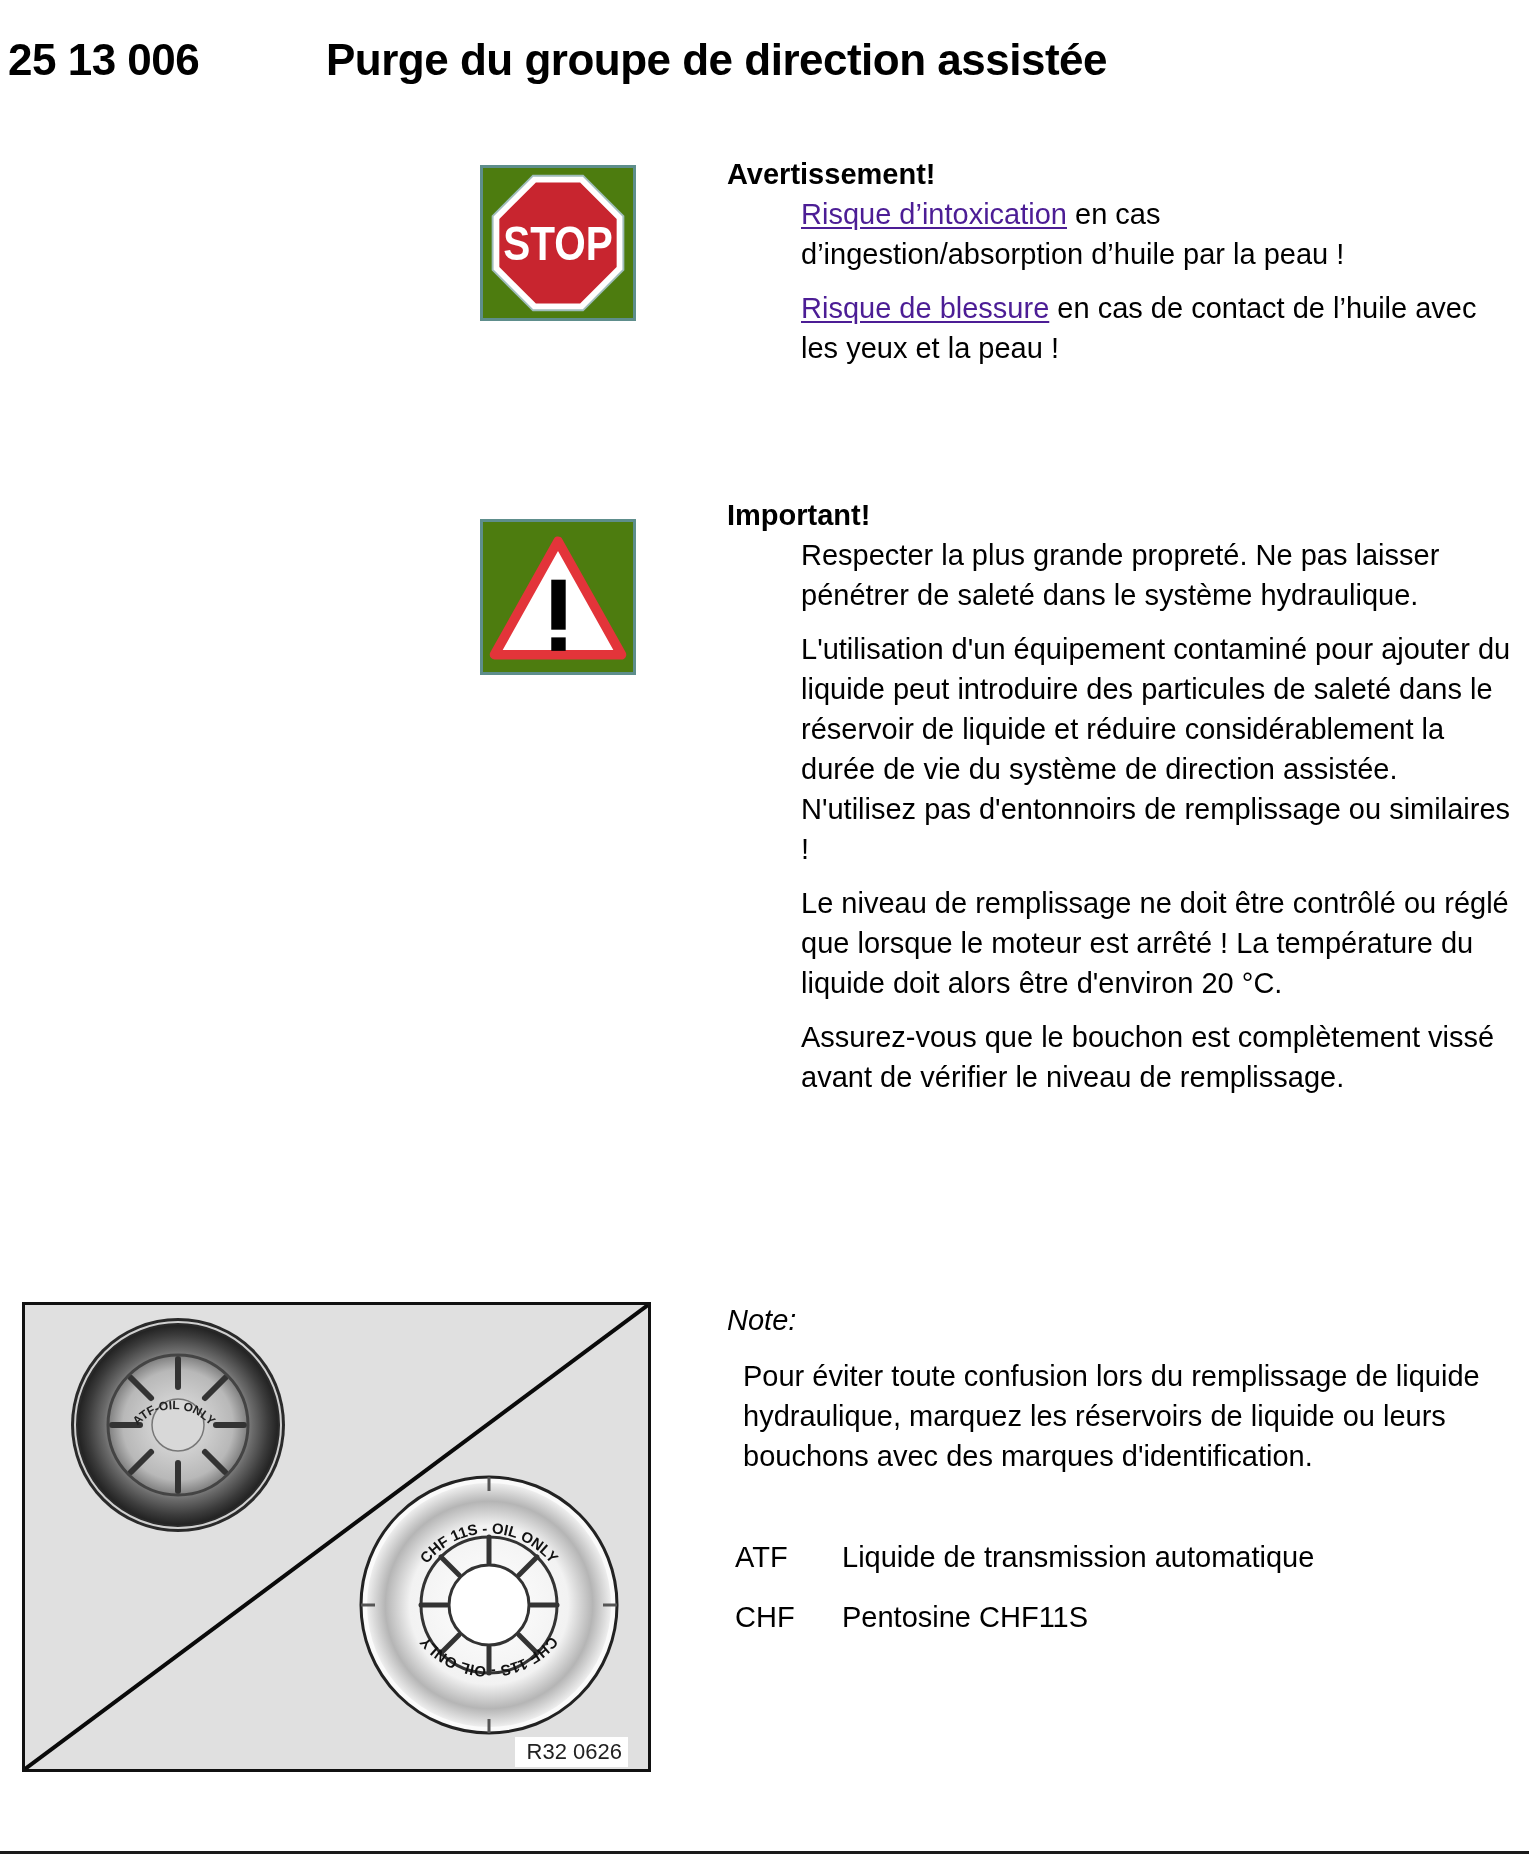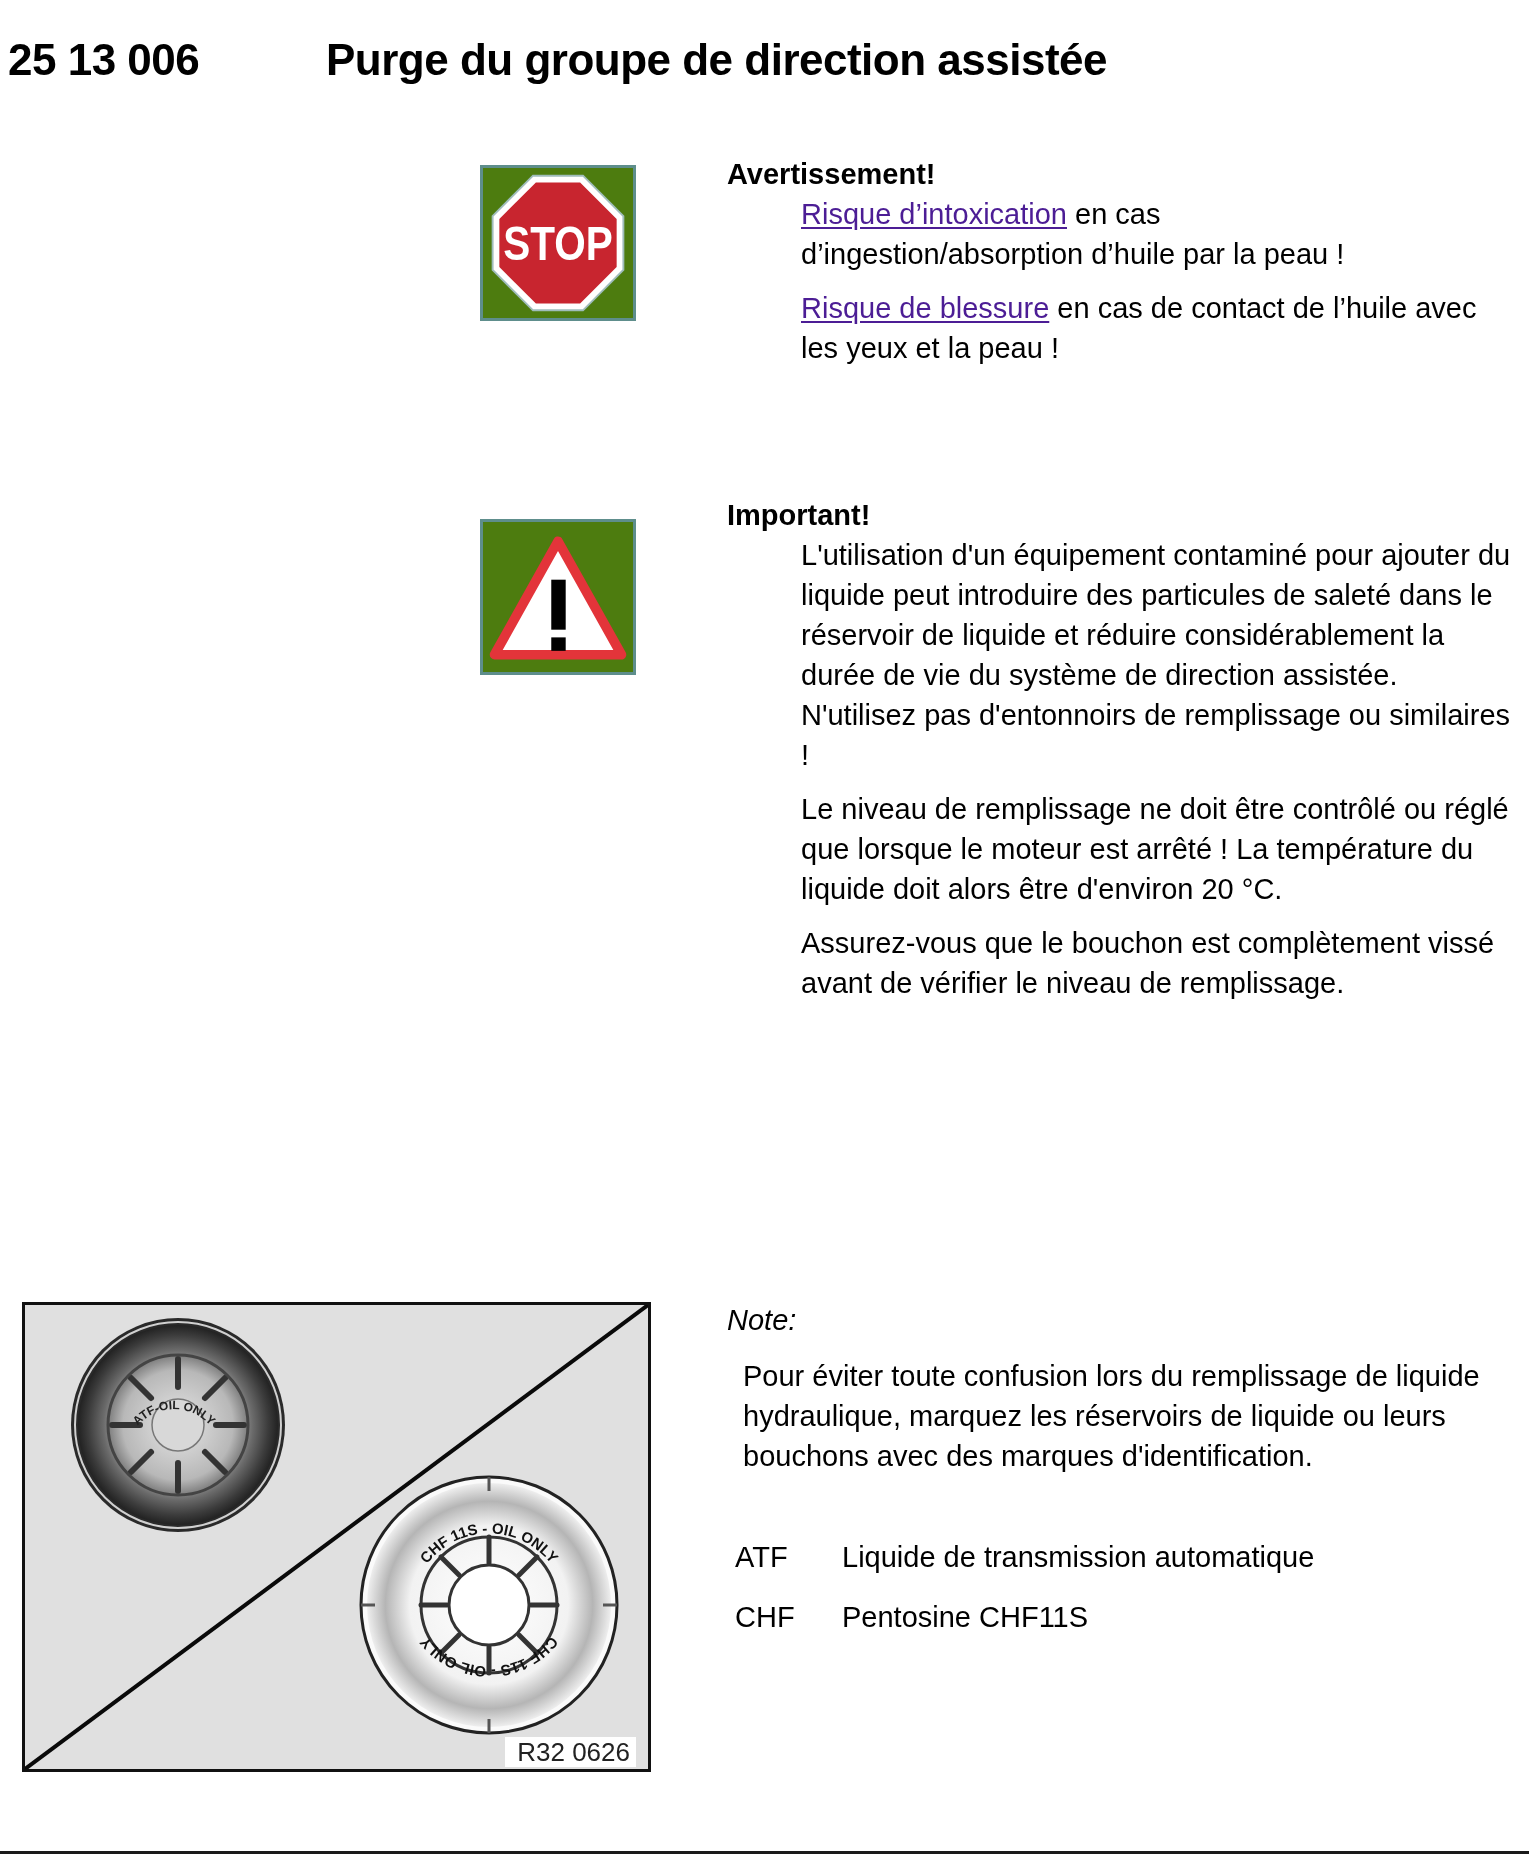--- a/index.html
+++ b/index.html
@@ -30,22 +30,22 @@
   .legend { position: absolute; left: 735px; top: 1537px; font-size: 29px; line-height: 40px; }
   .legend-row { display: flex; height: 40px; margin-bottom: 20px; }
   .legend-abbr { width: 107px; }
 
   .figure {
     position: absolute; left: 22px; top: 1302px; width: 629px; height: 470px;
     border: 3px solid #111; box-sizing: border-box; background: #e0e0e0; overflow: hidden;
   }
   .figure svg { position: absolute; left: 0; top: 0; }
   .fig-ref {
-    position: absolute; right: 12px; bottom: 2px; background: #fff;
-    font-size: 26px; line-height: 30px; padding: 0 6px 0 12px; color: #222;
+    position: absolute; right: 20px; bottom: 2px; background: #fff;
+    font-size: 22px; line-height: 30px; padding: 0 6px 0 12px; color: #222;
   }
 
   .bottom-rule { position: absolute; left: 0; top: 1851px; width: 1529px; height: 3px; background: #1a1a1a; }
 </style>
 </head>
 <body>
 
 <div class="abs hdr hdr-code">25 13 006</div>
 <div class="abs hdr hdr-title">Purge du groupe de direction assistée</div>
 
@@ -70,20 +70,21 @@
 <div class="iconbox" style="left:480px; top:519px;">
   <svg viewBox="0 0 156 156">
     <polygon points="78,20 144,138 12,138" fill="#fff" stroke="#e3343a" stroke-width="10" stroke-linejoin="round"></polygon>
     <rect x="71" y="60" width="15" height="52" fill="#000"></rect>
     <rect x="71" y="120" width="15" height="14" fill="#000"></rect>
   </svg>
 </div>
 
 <div class="section" style="top:495px;">
   <div class="heading">Important!</div>
+  <p class="para" style="width:710px;">Respecter la plus grande propreté. Ne pas laisser pénétrer de saleté dans le système hydraulique.</p>
   <p class="para" style="width:715px;">L'utilisation d'un équipement contaminé pour ajouter du liquide peut introduire des particules de saleté dans le réservoir de liquide et réduire considérablement la durée de vie du système de direction assistée. N'utilisez pas d'entonnoirs de remplissage ou similaires !</p>
   <p class="para" style="width:715px;">Le niveau de remplissage ne doit être contrôlé ou réglé que lorsque le moteur est arrêté ! La température du liquide doit alors être d'environ 20 °C.</p>
   <p class="para" style="width:715px;">Assurez-vous que le bouchon est complètement vissé avant de vérifier le niveau de remplissage.</p>
 </div>
 
 <div class="figure">
   <svg width="623" height="464" viewBox="0 0 623 464">
     <defs>
       <radialGradient id="darkcap" cx="50%" cy="50%" r="50%">
         <stop offset="0%" stop-color="#e6e6e6"></stop>

